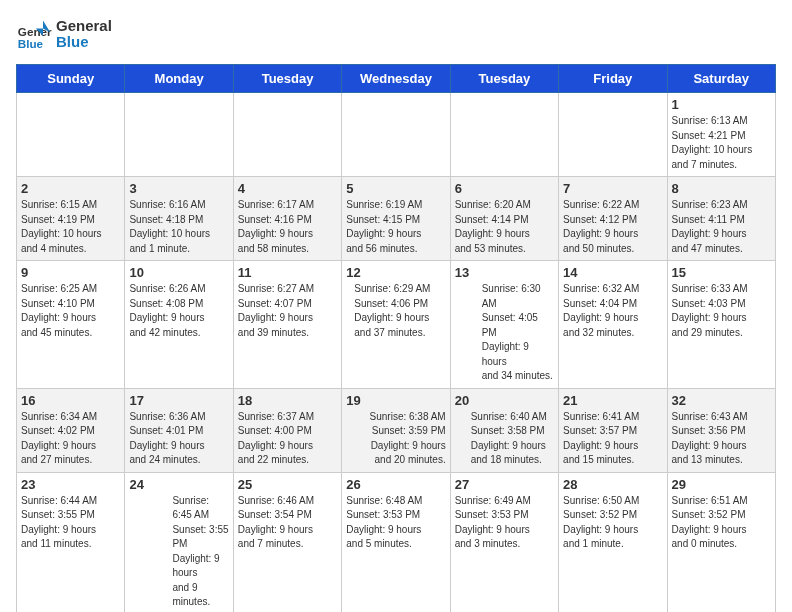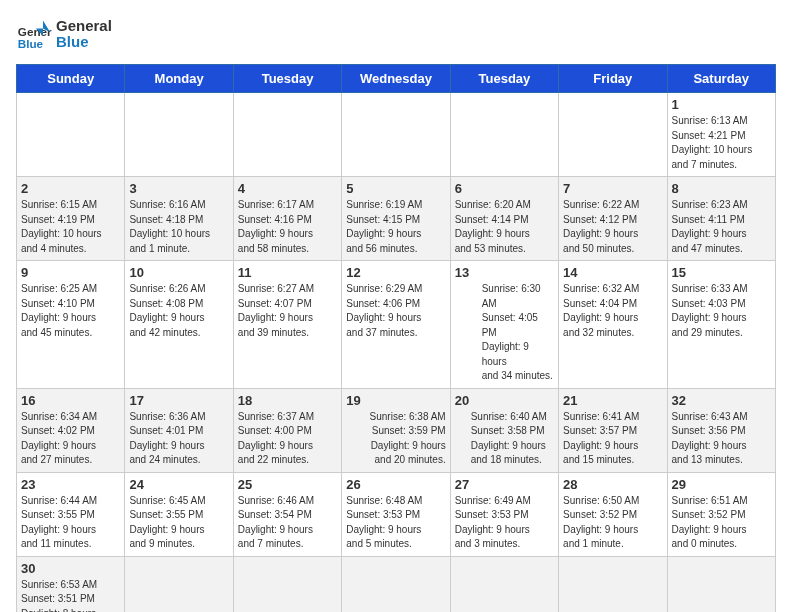--- a/index.html
+++ b/index.html
@@ -192,21 +192,21 @@
         </td>
         <td>
           <span class="day-number">11</span>
           <div class="day-info" style="white-space: pre-line;">Sunrise: 6:27 AM
 Sunset: 4:07 PM
 Daylight: 9 hours
 and 39 minutes.</div>
         </td>
         <td>
           <span class="day-number">12</span>
-          <div class="day-info" style="white-space: pre-line;">Sunrise: 6:29 AM
+          <div class="day-info" style="white-space: pre-line; margin-left: 8px;">Sunrise: 6:29 AM
 Sunset: 4:06 PM
 Daylight: 9 hours
 and 37 minutes.</div>
         </td>
         <td>
           <span class="day-number">13</span>
           <div class="day-info" style="white-space: pre-line; margin-left: 27px;">Sunrise: 6:30 AM
 Sunset: 4:05 PM
 Daylight: 9 hours
 and 34 minutes.</div>
@@ -280,21 +280,21 @@
       <tr>
         <td>
           <span class="day-number">23</span>
           <div class="day-info" style="white-space: pre-line;">Sunrise: 6:44 AM
 Sunset: 3:55 PM
 Daylight: 9 hours
 and 11 minutes.</div>
         </td>
         <td>
           <span class="day-number">24</span>
-          <div class="day-info" style="white-space: pre-line;">Sunrise: 6:45 AM
+          <div class="day-info" style="white-space: pre-line; margin-left: 43px;">Sunrise: 6:45 AM
 Sunset: 3:55 PM
 Daylight: 9 hours
 and 9 minutes.</div>
         </td>
         <td>
           <span class="day-number">25</span>
           <div class="day-info" style="white-space: pre-line;">Sunrise: 6:46 AM
 Sunset: 3:54 PM
 Daylight: 9 hours
 and 7 minutes.</div>

